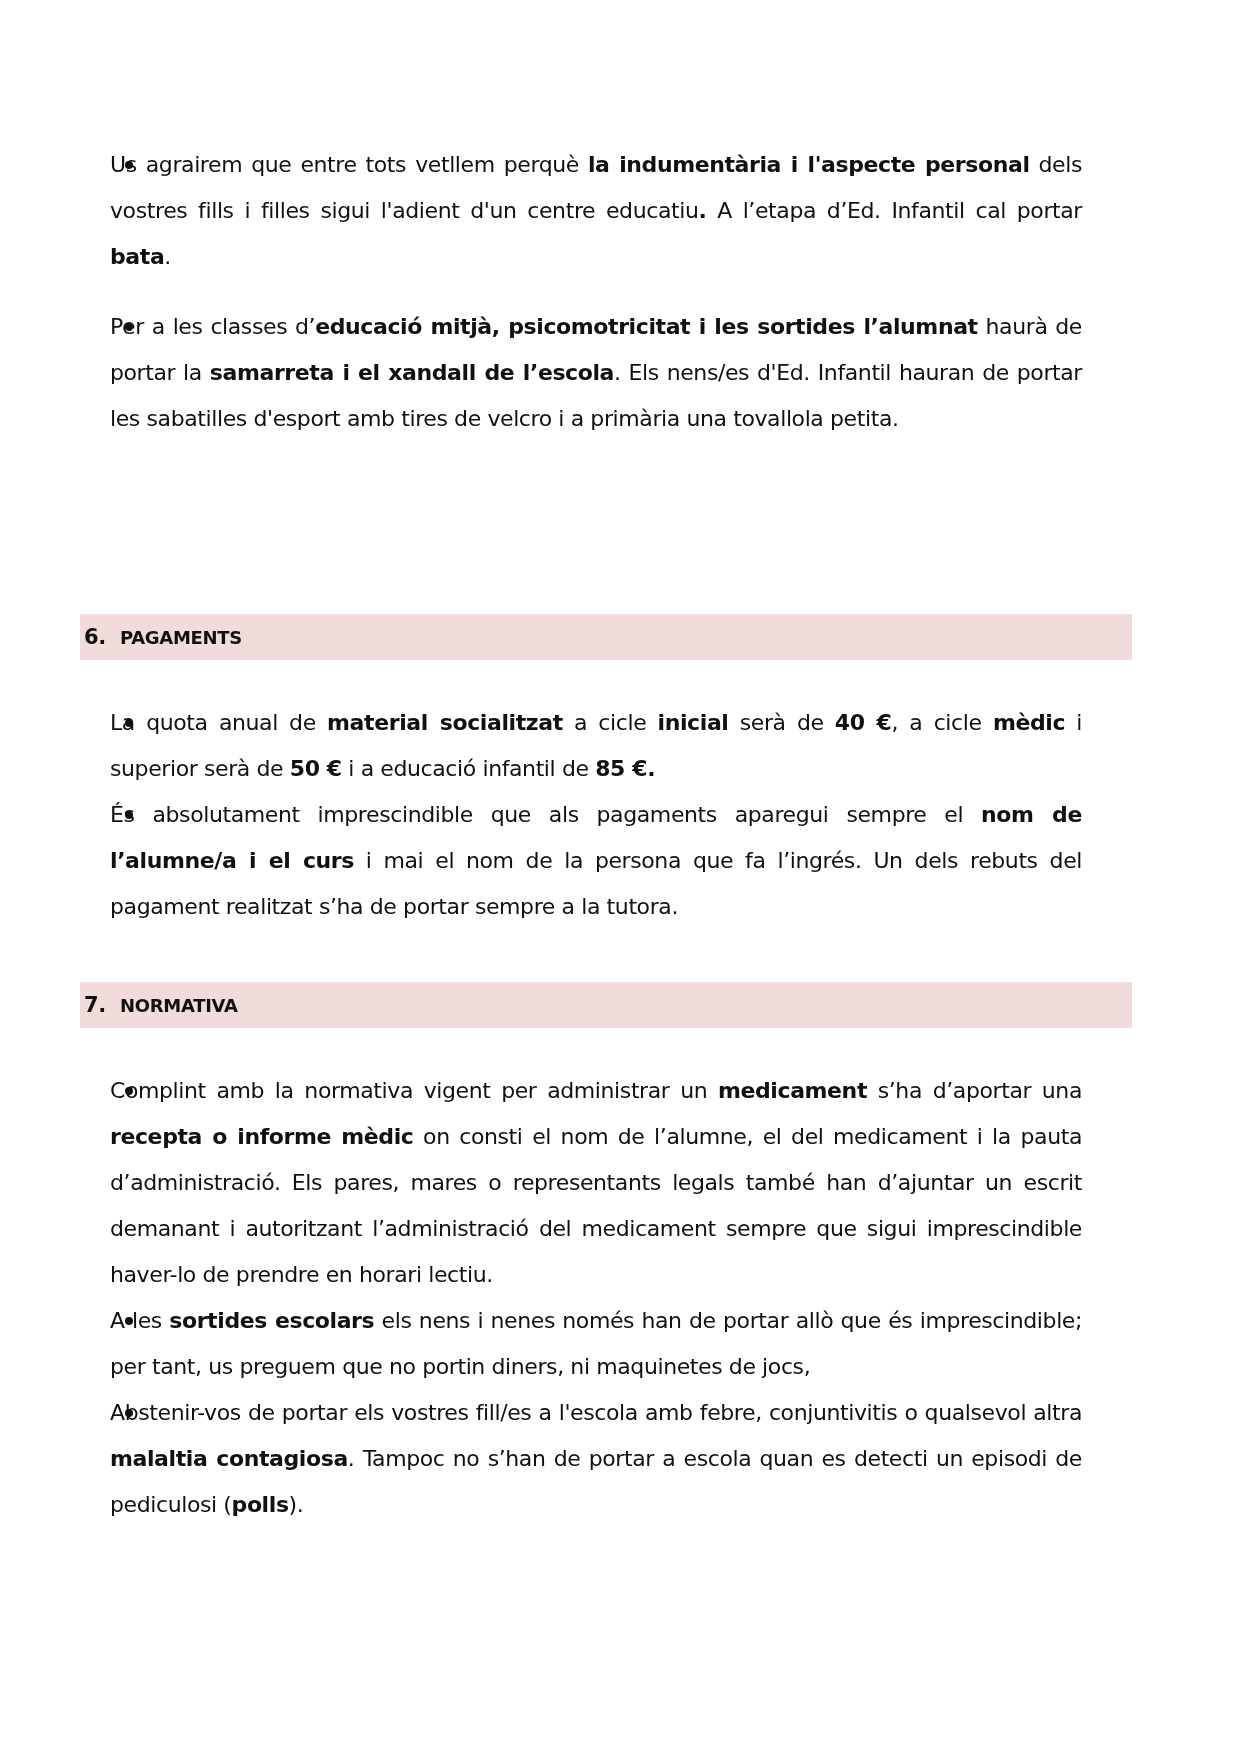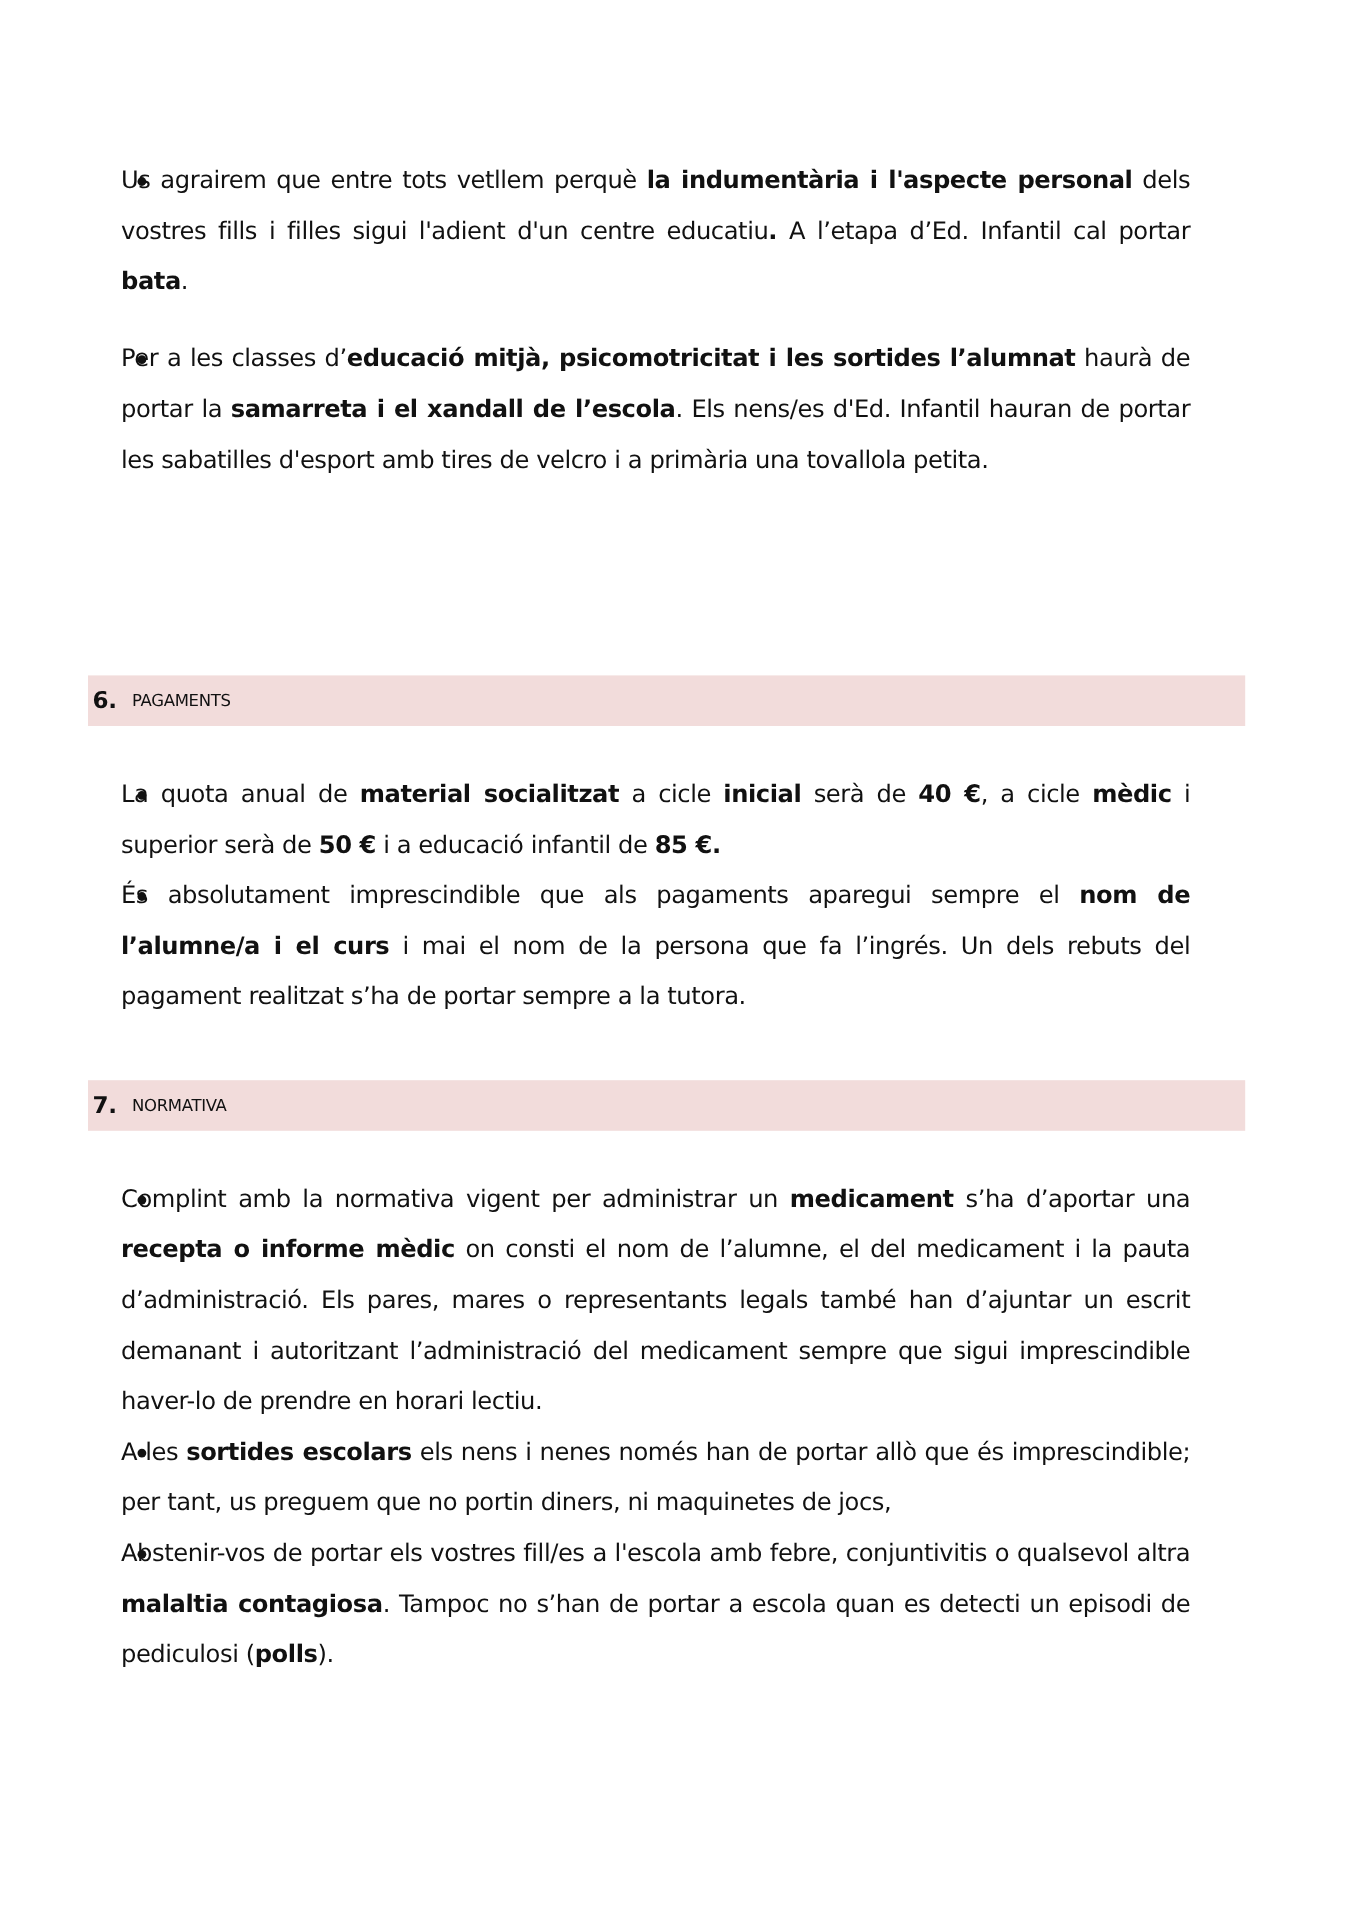--- a/index.html
+++ b/index.html
@@ -26,21 +26,21 @@
   .gap { height: 24px; }
   .section-header {
     position: absolute; left: 80px; width: 1052px; height: 46px;
     background: #f2dcdb;
     display: flex; align-items: center;
   }
   .section-header .num {
     font-weight: bold; font-size: 21px; margin-left: 4px; width: 36px; letter-spacing: -0.3px;
   }
   .section-header .title {
-    font-weight: normal; font-size: 15px; letter-spacing: -0.3px;
+    font-weight: bold; font-size: 18px; letter-spacing: -0.3px;
   }
   b { font-weight: bold; }
 </style>
 </head>
 <body>
 
 <div class="page">
 
   <ul class="list" style="top:142px;">
     <li class="item">

